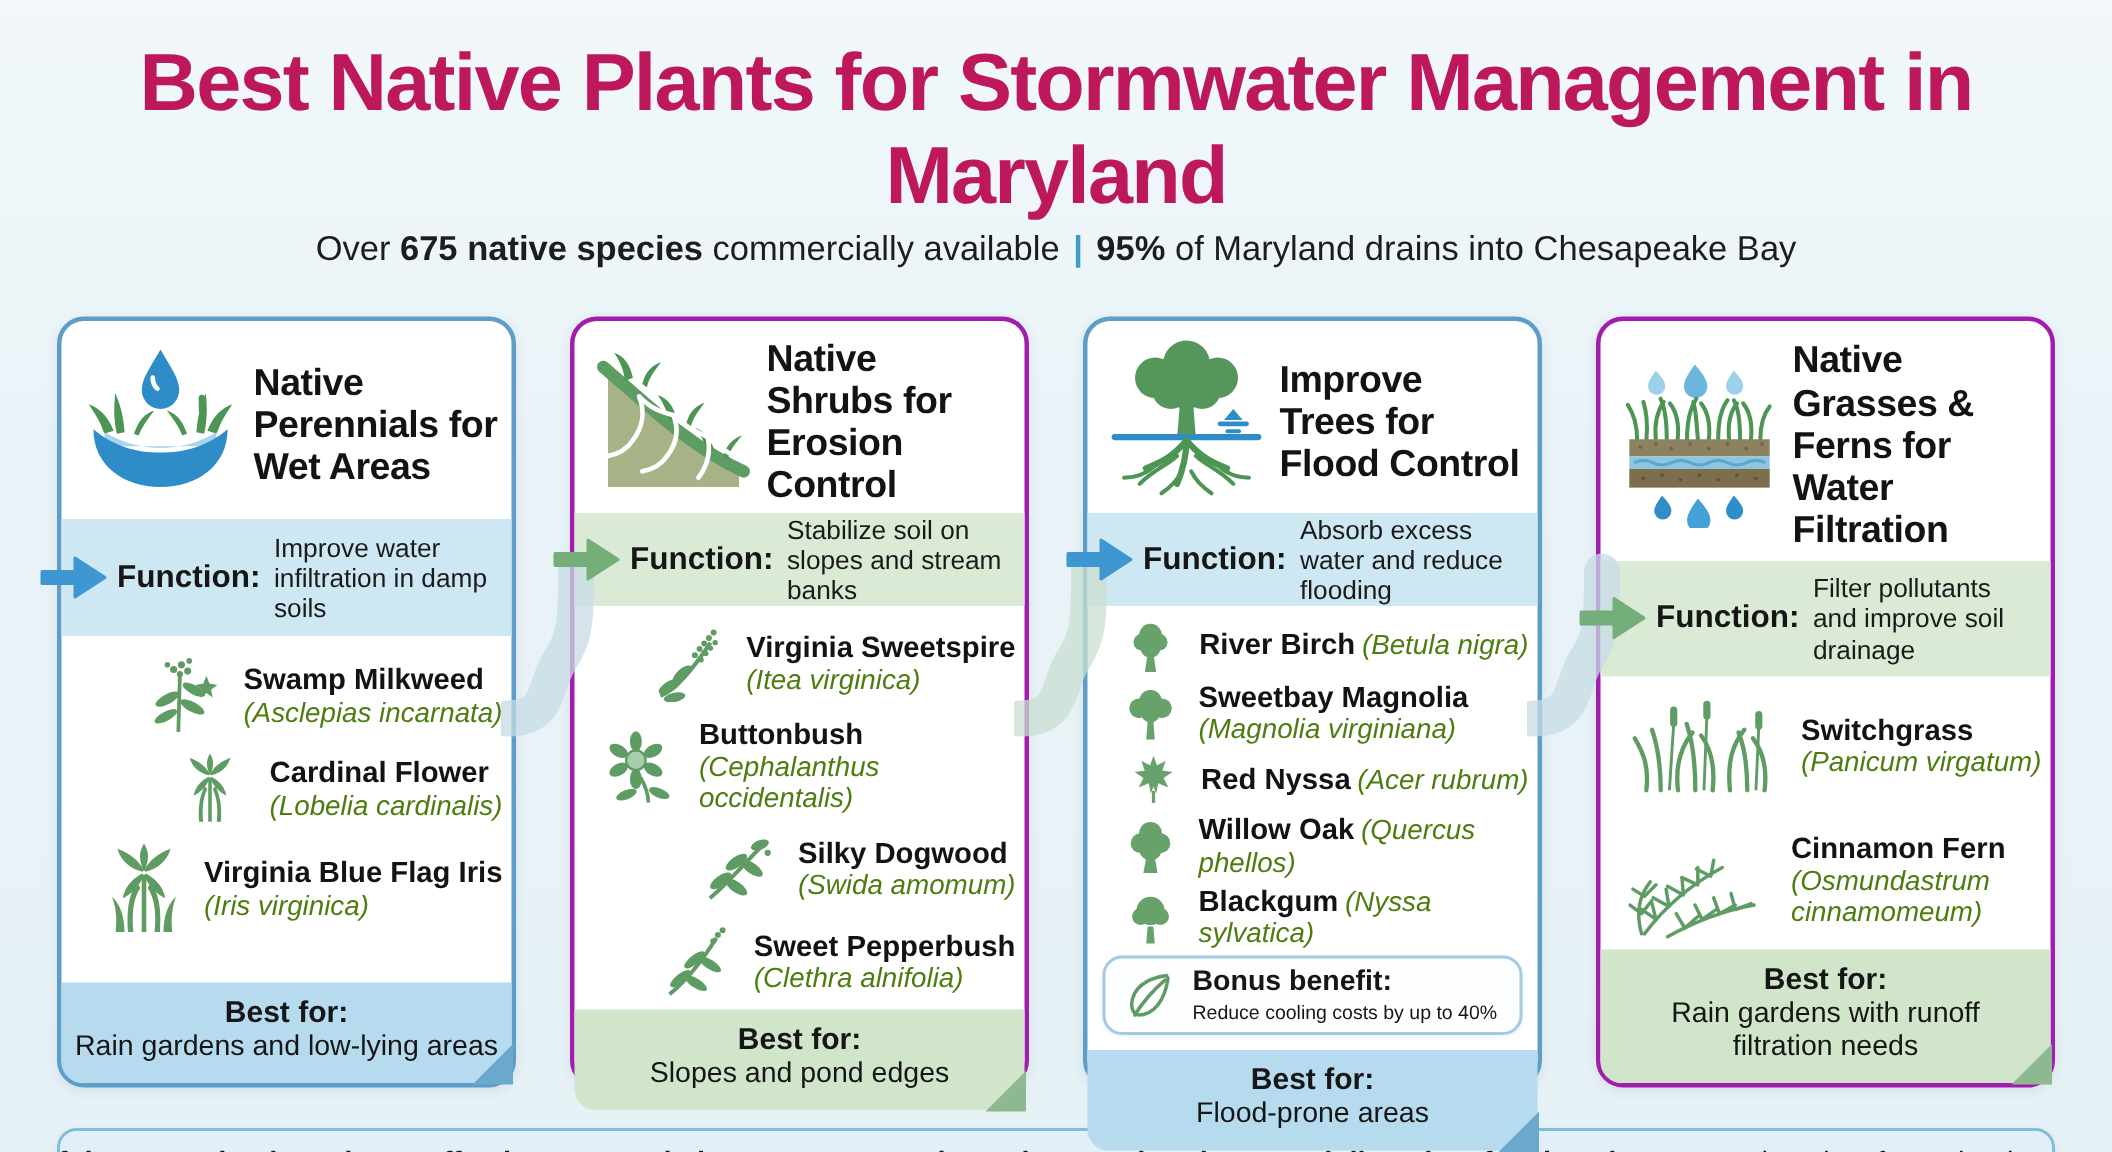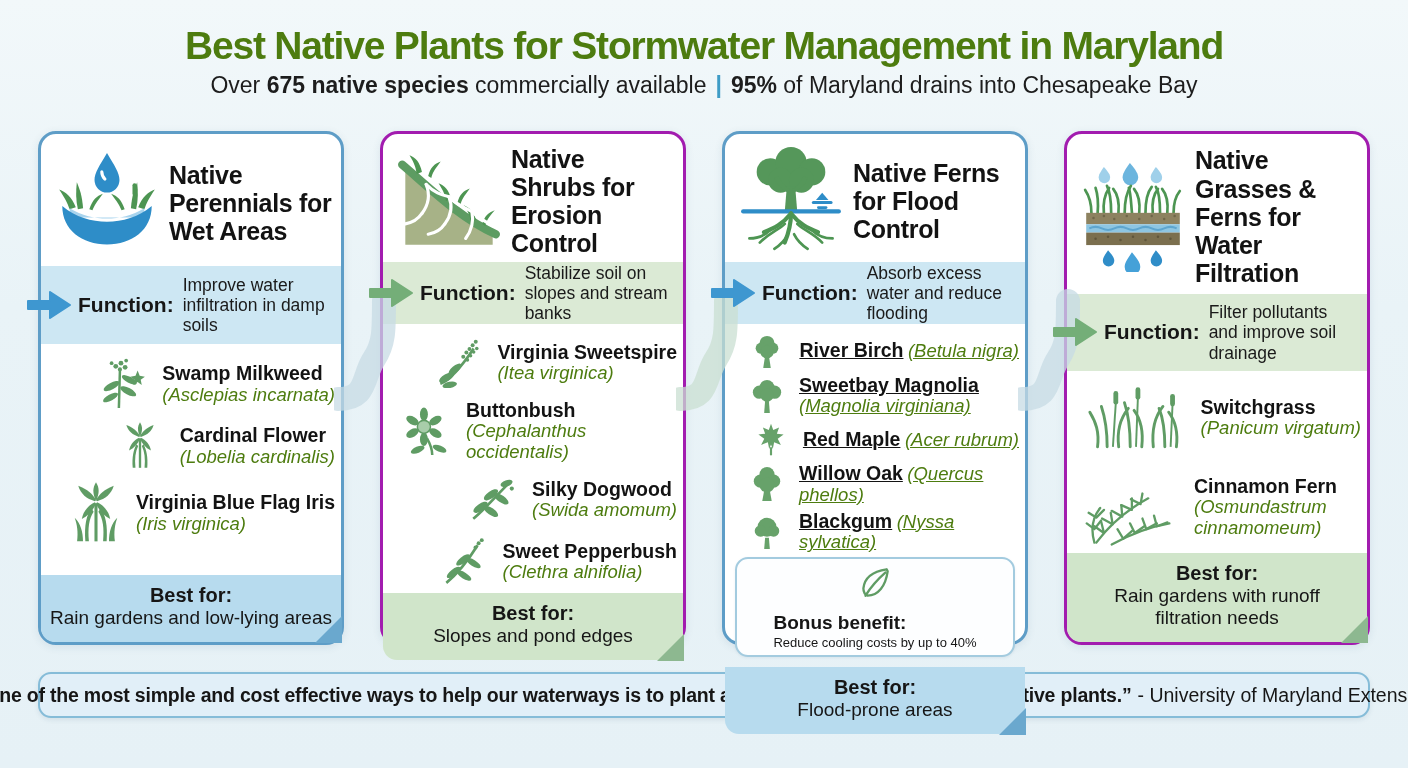--- a/index.html
+++ b/index.html
@@ -5,21 +5,21 @@
   * { margin:0; padding:0; box-sizing:border-box; }
   html,body { width:1408px; height:768px; overflow:hidden; }
   body {
     font-family:"Liberation Sans", sans-serif;
     background:linear-gradient(180deg,#f2f8fa 0%, #e9f3f7 40%, #e6f1f6 100%);
     color:#161616;
   }
   
   .page-header { text-align:center; padding-top:24px; }
   .page-title {
-    font-size:39px; font-weight:bold; letter-spacing:-1.2px; color:#4d7c0f;
+    font-size:54px; font-weight:bold; letter-spacing:-1.2px; color:#be185d;
   }
   .page-subtitle { margin-top:4px; font-size:23px; color:#1d1d1d; }
   .page-subtitle .b { font-weight:bold; }
   .page-subtitle .sep { color:#3e9cc6; font-weight:bold; margin:0 9px; }
 
   
   .cards-row {
     position:relative; margin:32px 38px 0; height:514px;
     display:flex; gap:36px;
   }
@@ -43,29 +43,28 @@
   .fn-text { font-size:17.5px; line-height:1.15; color:#1a1a1a; }
 
   .plants { list-style:none; flex:1 1 auto; display:flex; flex-direction:column; gap:12px; padding:14px 6px 6px 16px;align-items:flex-end; }
   .plant { display:flex; align-items:center; gap:13px; }
   .picon { flex:0 0 auto; width:54px; display:flex; justify-content:center; line-height:0; }
   .pname { display:block; font-weight:bold; font-size:19.5px; line-height:1.1; color:#131313; }
   .psci  { display:block; font-style:italic; font-size:18.5px; line-height:1.12; color:#4d7c0f; }
   .card.trees .plants { gap:5px; padding:8px 6px 2px 24px; }
   .card.trees .plant { gap:14px; }
   .card.trees .picon { width:36px; }
-  .card.trees .pname, .card.trees .psci { display:inline;text-decoration:underline; }
+  .card.trees .pname, .card.trees .psci { display:inline; }
   .card.grasses .plants { gap:16px; padding-left:10px; }
   .card.grasses .picon { width:104px; }
 
   .bonus-box {
     margin:2px 10px 10px; background:#fdfeff; border:2px solid #a3cbdf;
     border-radius:13px; padding:5px 10px; display:flex; align-items:center; gap:10px;
     box-shadow:0 1px 3px rgba(40,80,110,.08);
-    flex-direction:column;
   }
   .bonus-label { font-weight:bold; font-size:19px; line-height:1.2; }
   .bonus-text { font-size:13px; line-height:1.2; }
 
   .bf-band { margin-top:auto; position:relative; text-align:center; padding:9px 6px 13px; border-radius:0 0 14px 14px; }
   .card.blue  .bf-band { background:#b7dbee; }
   .card.green .bf-band { background:#d0e5ca; }
   .bf-label { font-weight:bold; font-size:20px; }
   .bf-text { font-size:19px; line-height:1.16; }
   .fold { position:absolute; right:-1px; bottom:-1px; width:0; height:0; border-style:solid; border-width:0 0 27px 27px; }
@@ -361,21 +360,21 @@
           <g stroke="#4d9552" stroke-width="2.6" fill="none" stroke-linecap="round">
             <path d="M44 74 C38 80 30 82 20 92"></path>
             <path d="M56 74 C62 80 70 82 80 92"></path>
             <path d="M30 80 C24 86 18 88 10 88"></path>
             <path d="M70 80 C76 86 82 88 90 88"></path>
             <path d="M47 84 C44 90 40 94 34 98"></path>
             <path d="M53 84 C56 90 60 94 66 98"></path>
           </g>
         </svg>
       </span>
-      <h2 class="card-title">Native Ferns for Flood Control</h2>
+      <h2 class="card-title">Improve Trees for Flood Control</h2>
     </div>
     <div class="fn-band">
       <span class="fn-arrow">
         <svg width="46" height="34" viewBox="0 0 46 34">
             <path d="M2 13 L24 13 L24 4 L44 17 L24 30 L24 21 L2 21 Z" fill="#3e97d0" stroke="#3e97d0" stroke-width="2" stroke-linejoin="round"></path>
           </svg>
       </span>
       <span class="fn-label">Function:</span>
       <span class="fn-text">Absorb excess water and reduce flooding</span>
     </div>
@@ -417,21 +416,21 @@
       <li class="plant">
         <span class="picon">
           <svg width="34" height="36" viewBox="0 0 36 40">
               <g fill="#67a26a">
             <path d="M18 2 L20.5 9 L27 6 L24.5 13 L32 14 L25.5 18.5 L29 25.5 L21.5 22.5 L20 30 L18 25 L16 30 L14.5 22.5 L7 25.5 L10.5 18.5 L4 14 L11.5 13 L9 6 L15.5 9 Z"></path>
             <path d="M18 28 L18 37" stroke="#67a26a" stroke-width="2.4"></path>
           </g>
             </svg>
         </span>
         <span class="ptext">
-          <span class="pname">Red Maple</span>
+          <span class="pname">Red Nyssa</span>
           <span class="psci">(Acer rubrum)</span>
         </span>
       </li>
       <li class="plant">
         <span class="picon">
           <svg width="34" height="38" viewBox="0 0 36 40">
               <g fill="#67a26a">
             <circle cx="11" cy="17" r="7"></circle>
                 <circle cx="18" cy="10" r="8"></circle>
                 <circle cx="25" cy="17" r="7"></circle>

